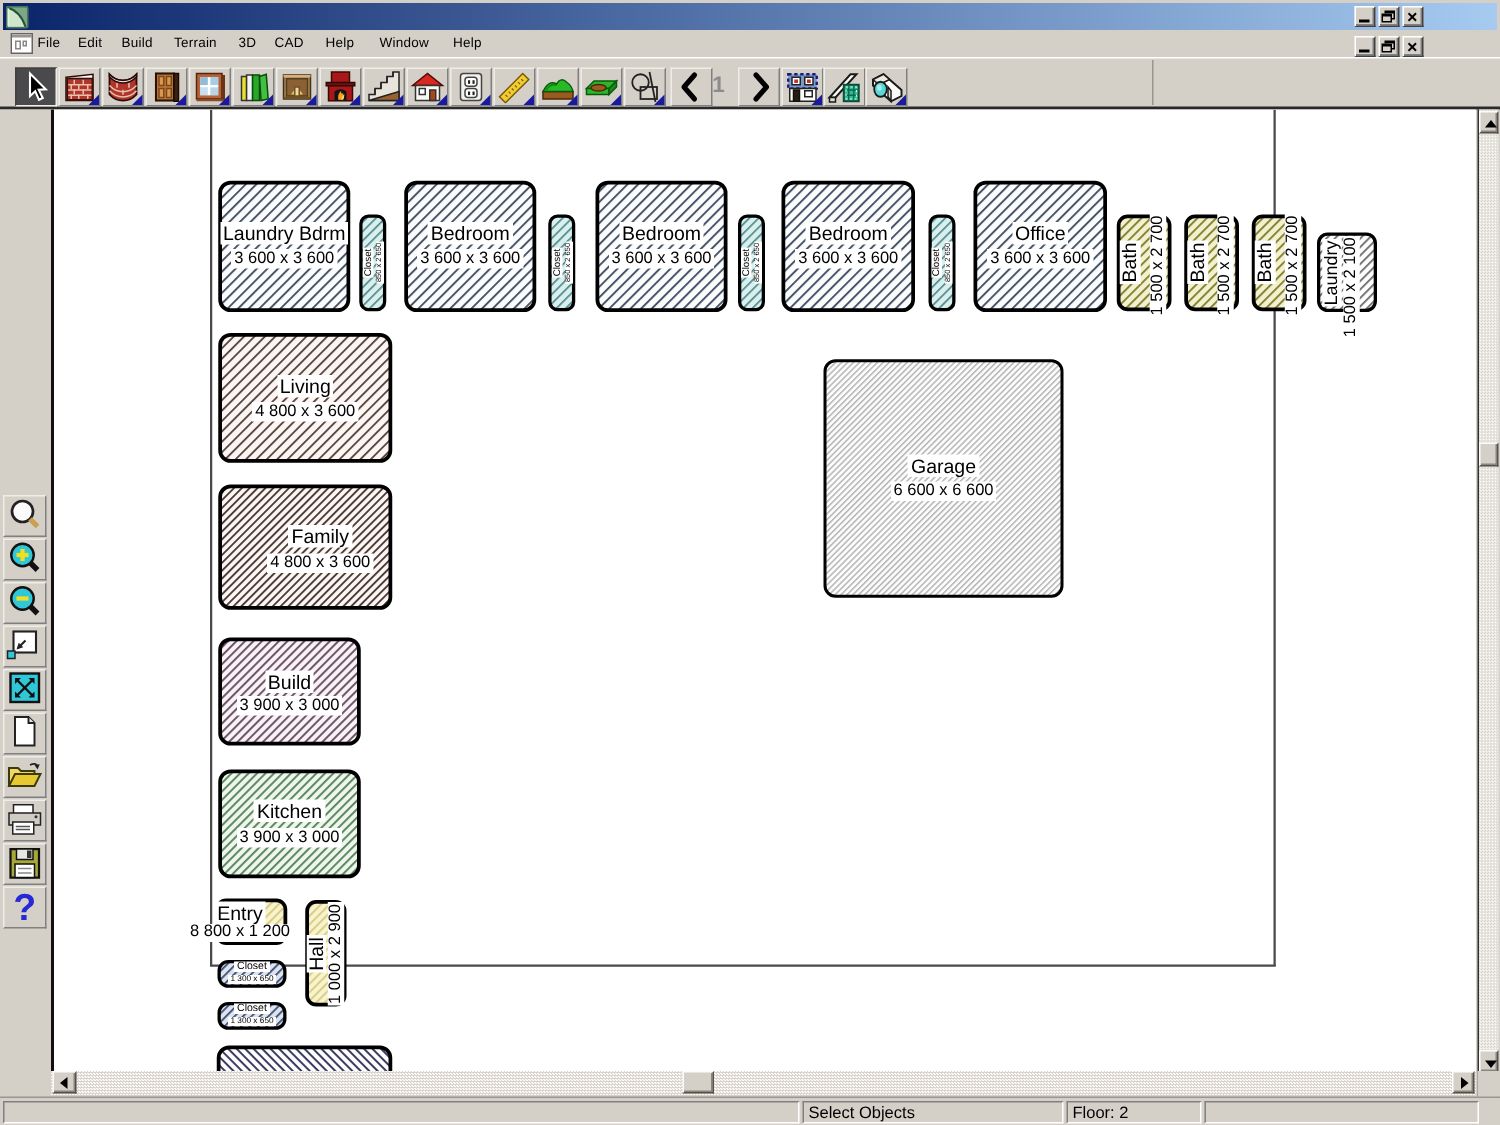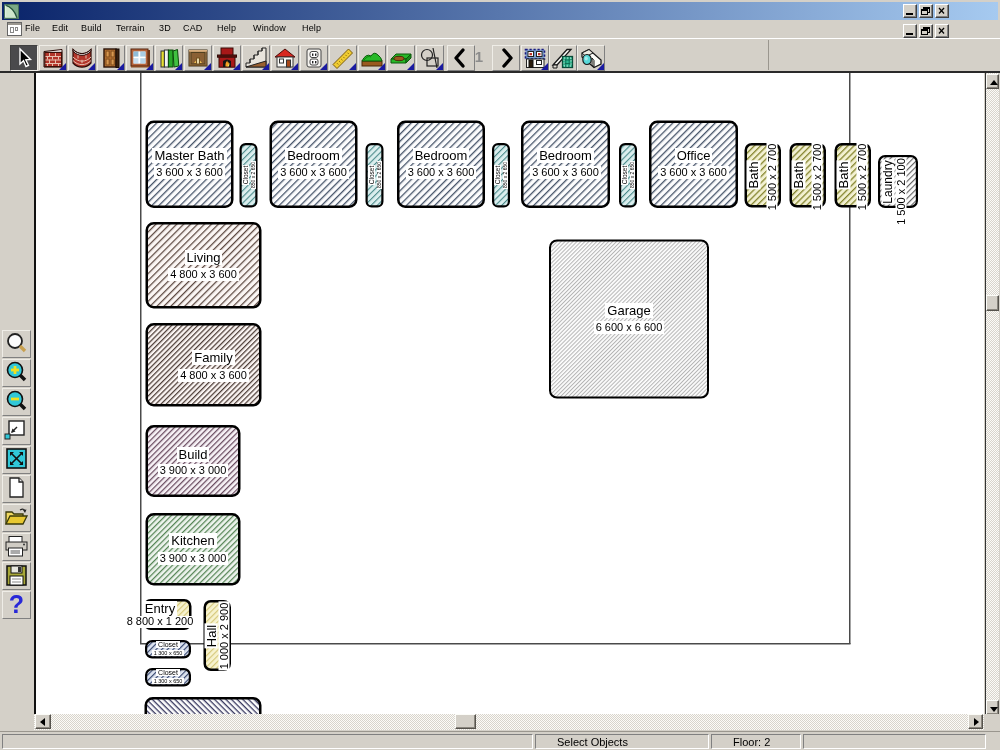--- a/index.html
+++ b/index.html
@@ -32,21 +32,21 @@
 .rot .r1,.rot .r2{display:flex;justify-content:center}
 .rot span{display:inline-block;background:#fff;padding:0 1px}
 
 #vscroll{left:985px;top:73px;width:14px;height:658px;background:repeating-conic-gradient(#fcfbf8 0 25%,#d8d4cc 0 50%) 0 0/2px 2px;border-left:1px solid #333}
 #hscroll{left:34px;top:714px;width:950px;height:16px;background:repeating-conic-gradient(#fcfbf8 0 25%,#d8d4cc 0 50%) 0 0/2px 2px}
 .sbtn{position:absolute;background:#d4d0c8;border:1px solid;border-color:#fcfcf8 #55524c #55524c #fcfcf8;box-shadow:inset -1px -1px 0 #8a867e}
 .arr{position:absolute;width:0;height:0}
 #corner{left:985px;top:714px;width:15px;height:17px;background:#d4d0c8}
 
 #status{left:0;top:731px;width:1000px;height:19px;background:#d4d0c8;border-top:1px solid #9a968e;font-size:11px}
-.pan{position:absolute;top:2px;height:15px;border:1px solid;border-color:#808080 #fff #fff #808080;line-height:14px;padding-left:21px}
+.pan{position:absolute;top:2px;height:15px;border:1px solid;border-color:#808080 #fff #fff #808080;line-height:14px;padding-left:3px}
 </style></head>
 <body>
 <div class="abs" id="title">
   <svg class="abs" style="left:1.5px;top:1.5px" width="15" height="15" viewBox="0 0 15 15">
       <rect width="15" height="15" rx="1.5" fill="#7aa884"></rect>
       <path d="M1.2,1.2 Q9.5,3.5 13,13.8 L1.2,13.8 Z" fill="#cfe6cc"></path>
       <path d="M1.2,1.2 Q9.5,3.5 13,13.8" fill="none" stroke="#24513a" stroke-width="1.3"></path>
       <rect x="0.5" y="0.5" width="14" height="14" rx="1.5" fill="none" stroke="#48725a"></rect>
       <rect x="1" y="1.5" width="1.2" height="12" fill="#e8f4e8" opacity="0.8"></rect>
     </svg>
@@ -430,21 +430,21 @@
 <rect x="110.75" y="441.25" width="92.5" height="70.0" rx="7" fill="url(#kit)" stroke="#000" stroke-width="2.5"></rect>
 <rect x="108.75" y="527.25" width="45.5" height="28.5" rx="6" fill="url(#ent)" stroke="#000" stroke-width="2.5"></rect>
 <rect x="168.75" y="528.25" width="25.0" height="68.5" rx="6" fill="url(#ent)" stroke="#000" stroke-width="2.5"></rect>
 <rect x="110.1" y="568.1" width="43.8" height="16.3" rx="6" fill="url(#clob)" stroke="#000" stroke-width="2.2"></rect>
 <rect x="110.1" y="596.1" width="43.8" height="16.3" rx="6" fill="url(#clob)" stroke="#000" stroke-width="2.2"></rect>
 <rect x="514.0" y="167.5" width="158.0" height="157.0" rx="7" fill="url(#gar)" stroke="#000" stroke-width="2.0"></rect>
 <rect x="109.75" y="625.25" width="114.5" height="27.5" rx="7" fill="url(#bot)" stroke="#000" stroke-width="2.5"></rect>
 </svg>
 <div class="room" style="left:109.5px;top:47.5px;width:88px;height:87.5px;border-width:2.5px">
         <div class="lbl" style="top:25px">
-          <span>Master Bath</span>
+          <span>Laundry Bdrm</span>
         </div>
         <div class="lbl dim" style="top:43px">
           <span>3 600 x 3 600</span>
         </div>
       </div>
 <div class="room" style="left:203.5px;top:70px;width:18px;height:64.5px;border-width:2.2px">
         <div class="rot" style="left:calc(50% + 0px);top:calc(50% + 0px);">
           <div class="r1" style="font-size:6.5px;line-height:7.0px;margin-bottom:1.5px">
             <span>Closet</span>
           </div>

